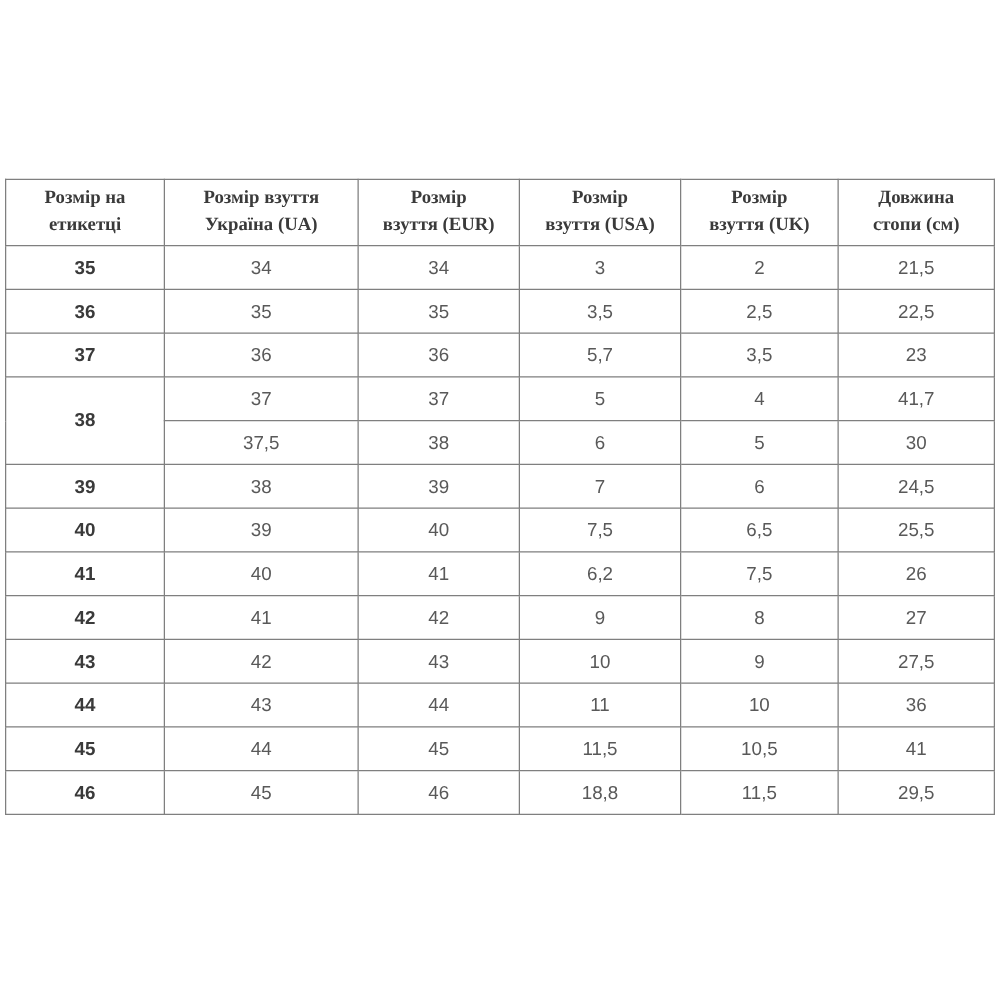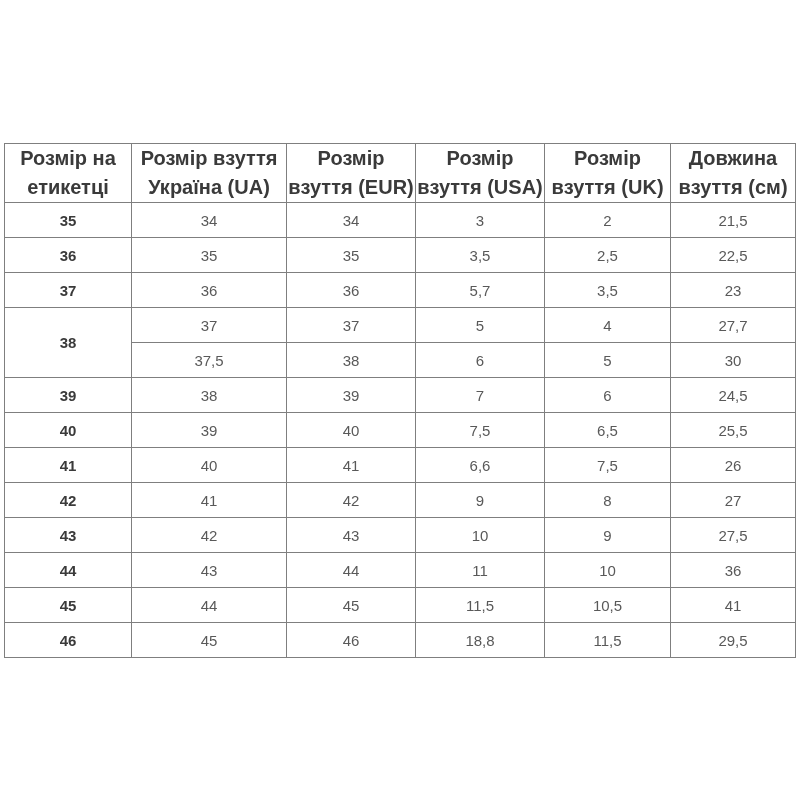--- a/index.html
+++ b/index.html
@@ -24,25 +24,26 @@
   table.size-table th,
   table.size-table td {
     border: 1px solid var(--border, #7f7f7f);
     text-align: center;
     vertical-align: middle;
     padding: 0;
     overflow: hidden;
   }
   table.size-table th {
     height: 52px;
-    font-size: 20px;
+    font-size: 15px;
     font-weight: bold;
     color: var(--header-text, #3a3a3a);
     white-space: pre-line;
     line-height: 1.45;
+    font-family: Liberation Serif, serif;
   }
   table.size-table td {
     height: 34px;
     font-size: 15px;
     font-weight: normal;
     color: var(--cell-text, #595959);
   }
   table.size-table td.row-label {
     font-weight: bold;
     color: var(--header-text, #3a3a3a);
@@ -67,21 +68,21 @@
 етикетці</th>
           <th>Розмір взуття
 Україна (UA)</th>
           <th>Розмір
 взуття (EUR)</th>
           <th>Розмір
 взуття (USA)</th>
           <th>Розмір
 взуття (UK)</th>
           <th>Довжина
-взуття (см)</th>
+стопи (см)</th>
         </tr>
     </thead>
     <tbody id="table-body">
         <tr>
           <td class="row-label" rowspan="1">35</td>
           <td>34</td>
           <td>34</td>
           <td>3</td>
           <td>2</td>
           <td>21,5</td>
@@ -101,21 +102,21 @@
           <td>5,7</td>
           <td>3,5</td>
           <td>23</td>
         </tr>
         <tr>
           <td class="row-label" rowspan="2">38</td>
           <td>37</td>
           <td>37</td>
           <td>5</td>
           <td>4</td>
-          <td>27,7</td>
+          <td>41,7</td>
         </tr>
         <tr>
           <td>37,5</td>
           <td>38</td>
           <td>6</td>
           <td>5</td>
           <td>30</td>
         </tr>
         <tr>
           <td class="row-label" rowspan="1">39</td>
@@ -130,21 +131,21 @@
           <td>39</td>
           <td>40</td>
           <td>7,5</td>
           <td>6,5</td>
           <td>25,5</td>
         </tr>
         <tr>
           <td class="row-label" rowspan="1">41</td>
           <td>40</td>
           <td>41</td>
-          <td>6,6</td>
+          <td>6,2</td>
           <td>7,5</td>
           <td>26</td>
         </tr>
         <tr>
           <td class="row-label" rowspan="1">42</td>
           <td>41</td>
           <td>42</td>
           <td>9</td>
           <td>8</td>
           <td>27</td>

